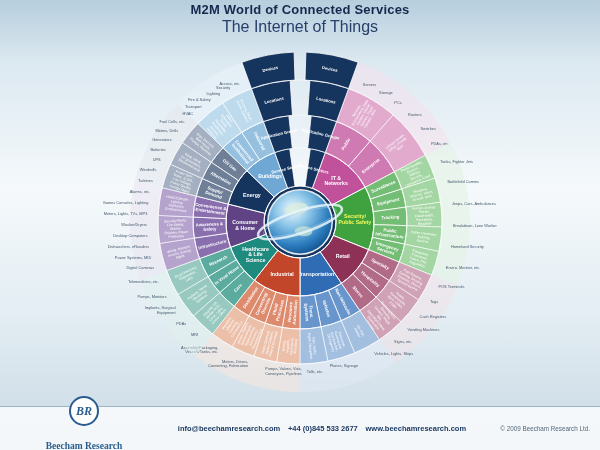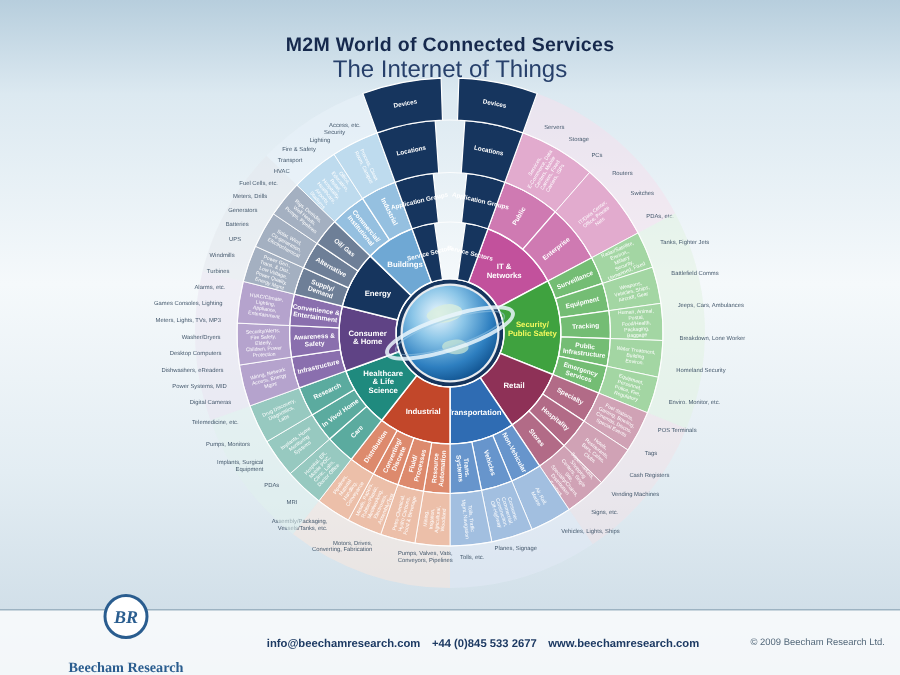--- a/index.html
+++ b/index.html
@@ -1,19 +1,19 @@
 <!DOCTYPE html>
 <html><head>
 <meta charset="utf-8">
 <style>
   html,body{margin:0;padding:0;background:#6f8696;}
   .page{position:relative;width:600px;height:450px;overflow:hidden;margin:0 auto;
         font-family:"Liberation Sans", sans-serif;
         background:linear-gradient(180deg,#b7cedd 0%,#dce9f1 14%,#f5f9fb 42%,#e3edf3 70%,#c9d9e4 100%);}
-  .hdr{position:absolute;top:22px;left:0;width:100%;text-align:center;z-index:3;}
+  .hdr{position:absolute;top:2px;left:0;width:100%;text-align:center;z-index:3;}
   .hdr h1{margin:0;font-size:13px;font-weight:bold;color:#16294d;letter-spacing:.2px;}
   .hdr h2{margin:1px 0 0 0;font-size:16px;font-weight:normal;color:#27406b;}
   svg.wheel{position:absolute;top:0;left:0;z-index:1;}
   .ftr{position:absolute;left:0;bottom:0;width:600px;height:44px;z-index:3;
        background:rgba(255,255,255,.78);border-top:1px solid #9db3c2;
        display:flex;align-items:center;box-sizing:border-box;padding:0 10px;}
   .logo{display:flex;align-items:center;gap:15px;width:148px;flex-direction:column;}
   .logo-mark{width:26px;height:26px;border:2px solid #2a5d8f;border-radius:50%;
        display:flex;align-items:center;justify-content:center;
        font-family:"Liberation Serif", serif;font-style:italic;font-weight:bold;

